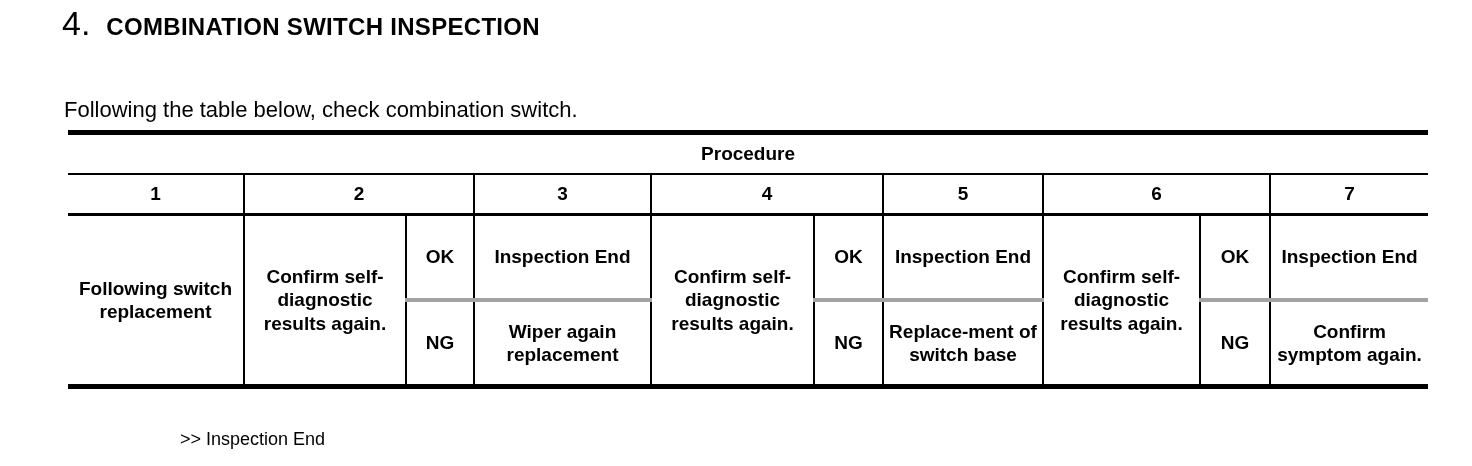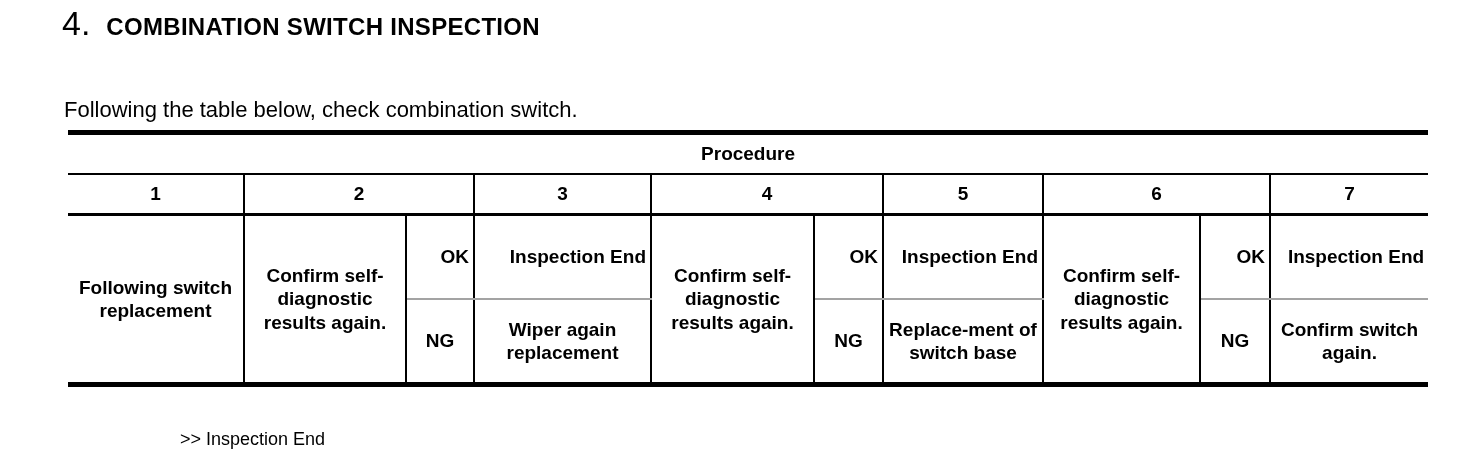--- a/index.html
+++ b/index.html
@@ -86,22 +86,21 @@
   }
   tr.row-numbers td {
     border-bottom: 3px solid #000;
     height: 34px;
     font-size: 19px;
   }
   tr.row-ok td, tr.row-ng td {
     height: 78px;
   }
   tr.row-ok td.split {
-    border-bottom: 2px solid #a3a3a3;
-    text-align: right;
+    border-bottom: 4px solid #a3a3a3;
   }
   tr.row-ng td {
     border-bottom: 5px solid #000;
   }
   tr.row-ok td.tall, tr.row-numbers td {
     
   }
   td.spanboth {
     border-bottom: 5px solid #000;
   }
@@ -167,19 +166,19 @@
       <td class="split">OK</td>
       <td class="split">Inspection End</td>
     </tr>
 
     <tr class="row-ng">
       <td>NG</td>
       <td>Wiper again replacement</td>
       <td>NG</td>
       <td>Replace-ment of switch base</td>
       <td>NG</td>
-      <td>Confirm switch again.</td>
+      <td>Confirm symptom again.</td>
     </tr>
   </tbody>
     </table>
 </div>
 
 <div class="footer">&gt;&gt; Inspection End</div>
 
 </body></html>

